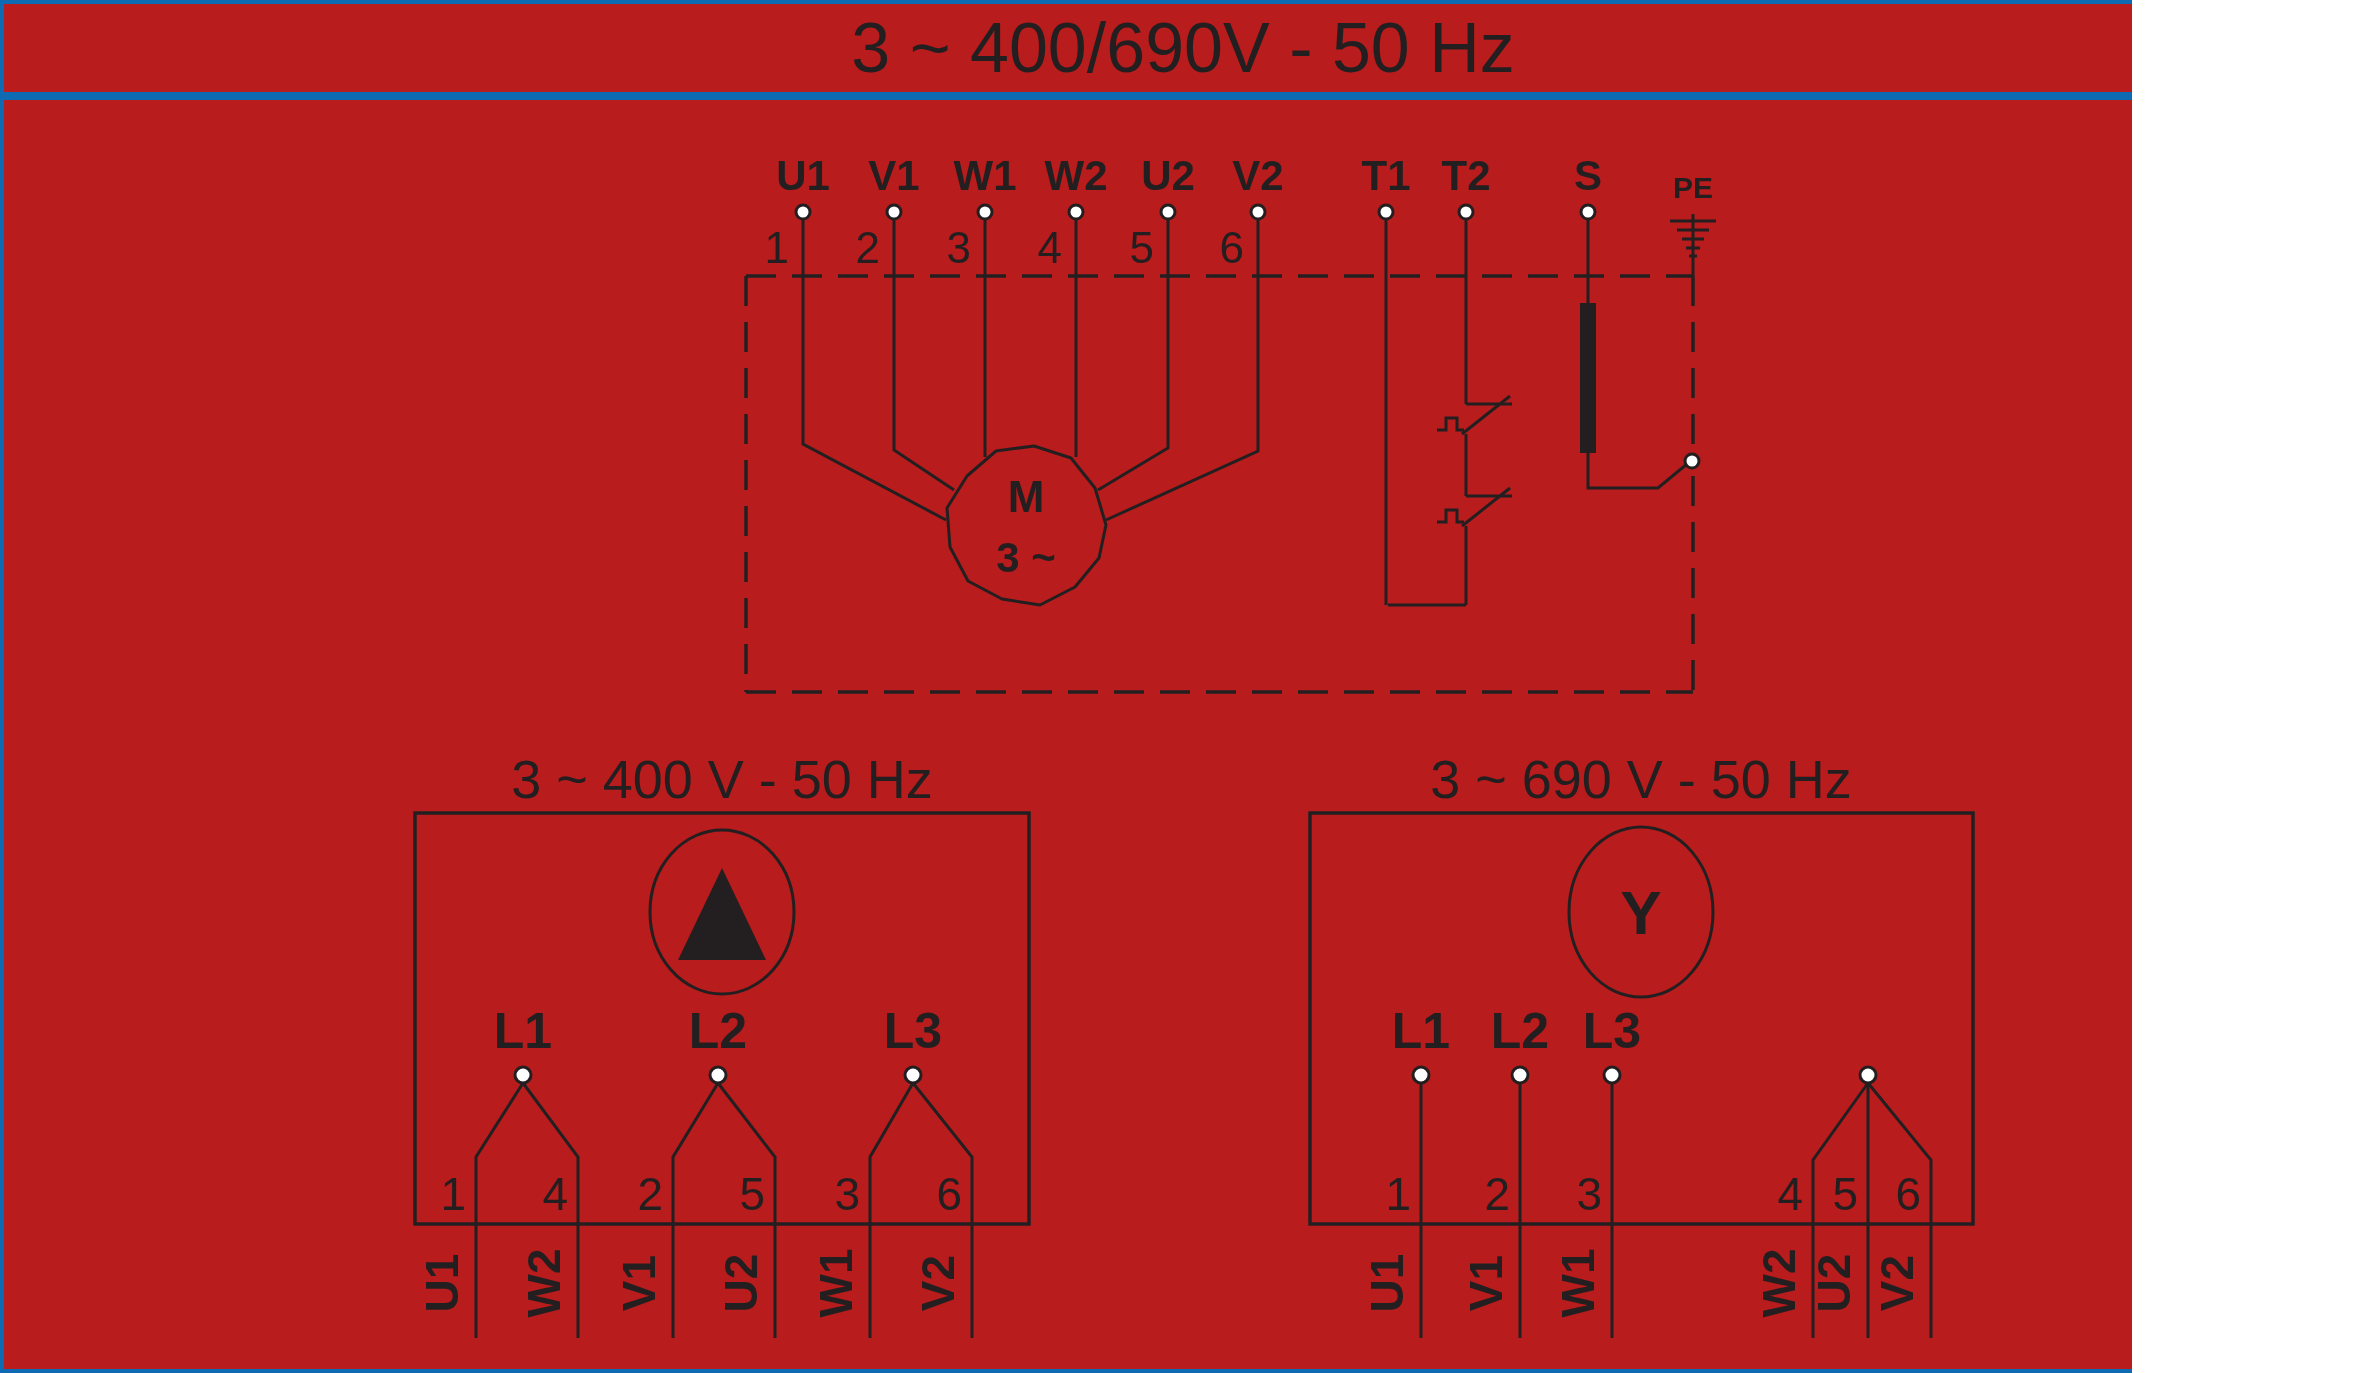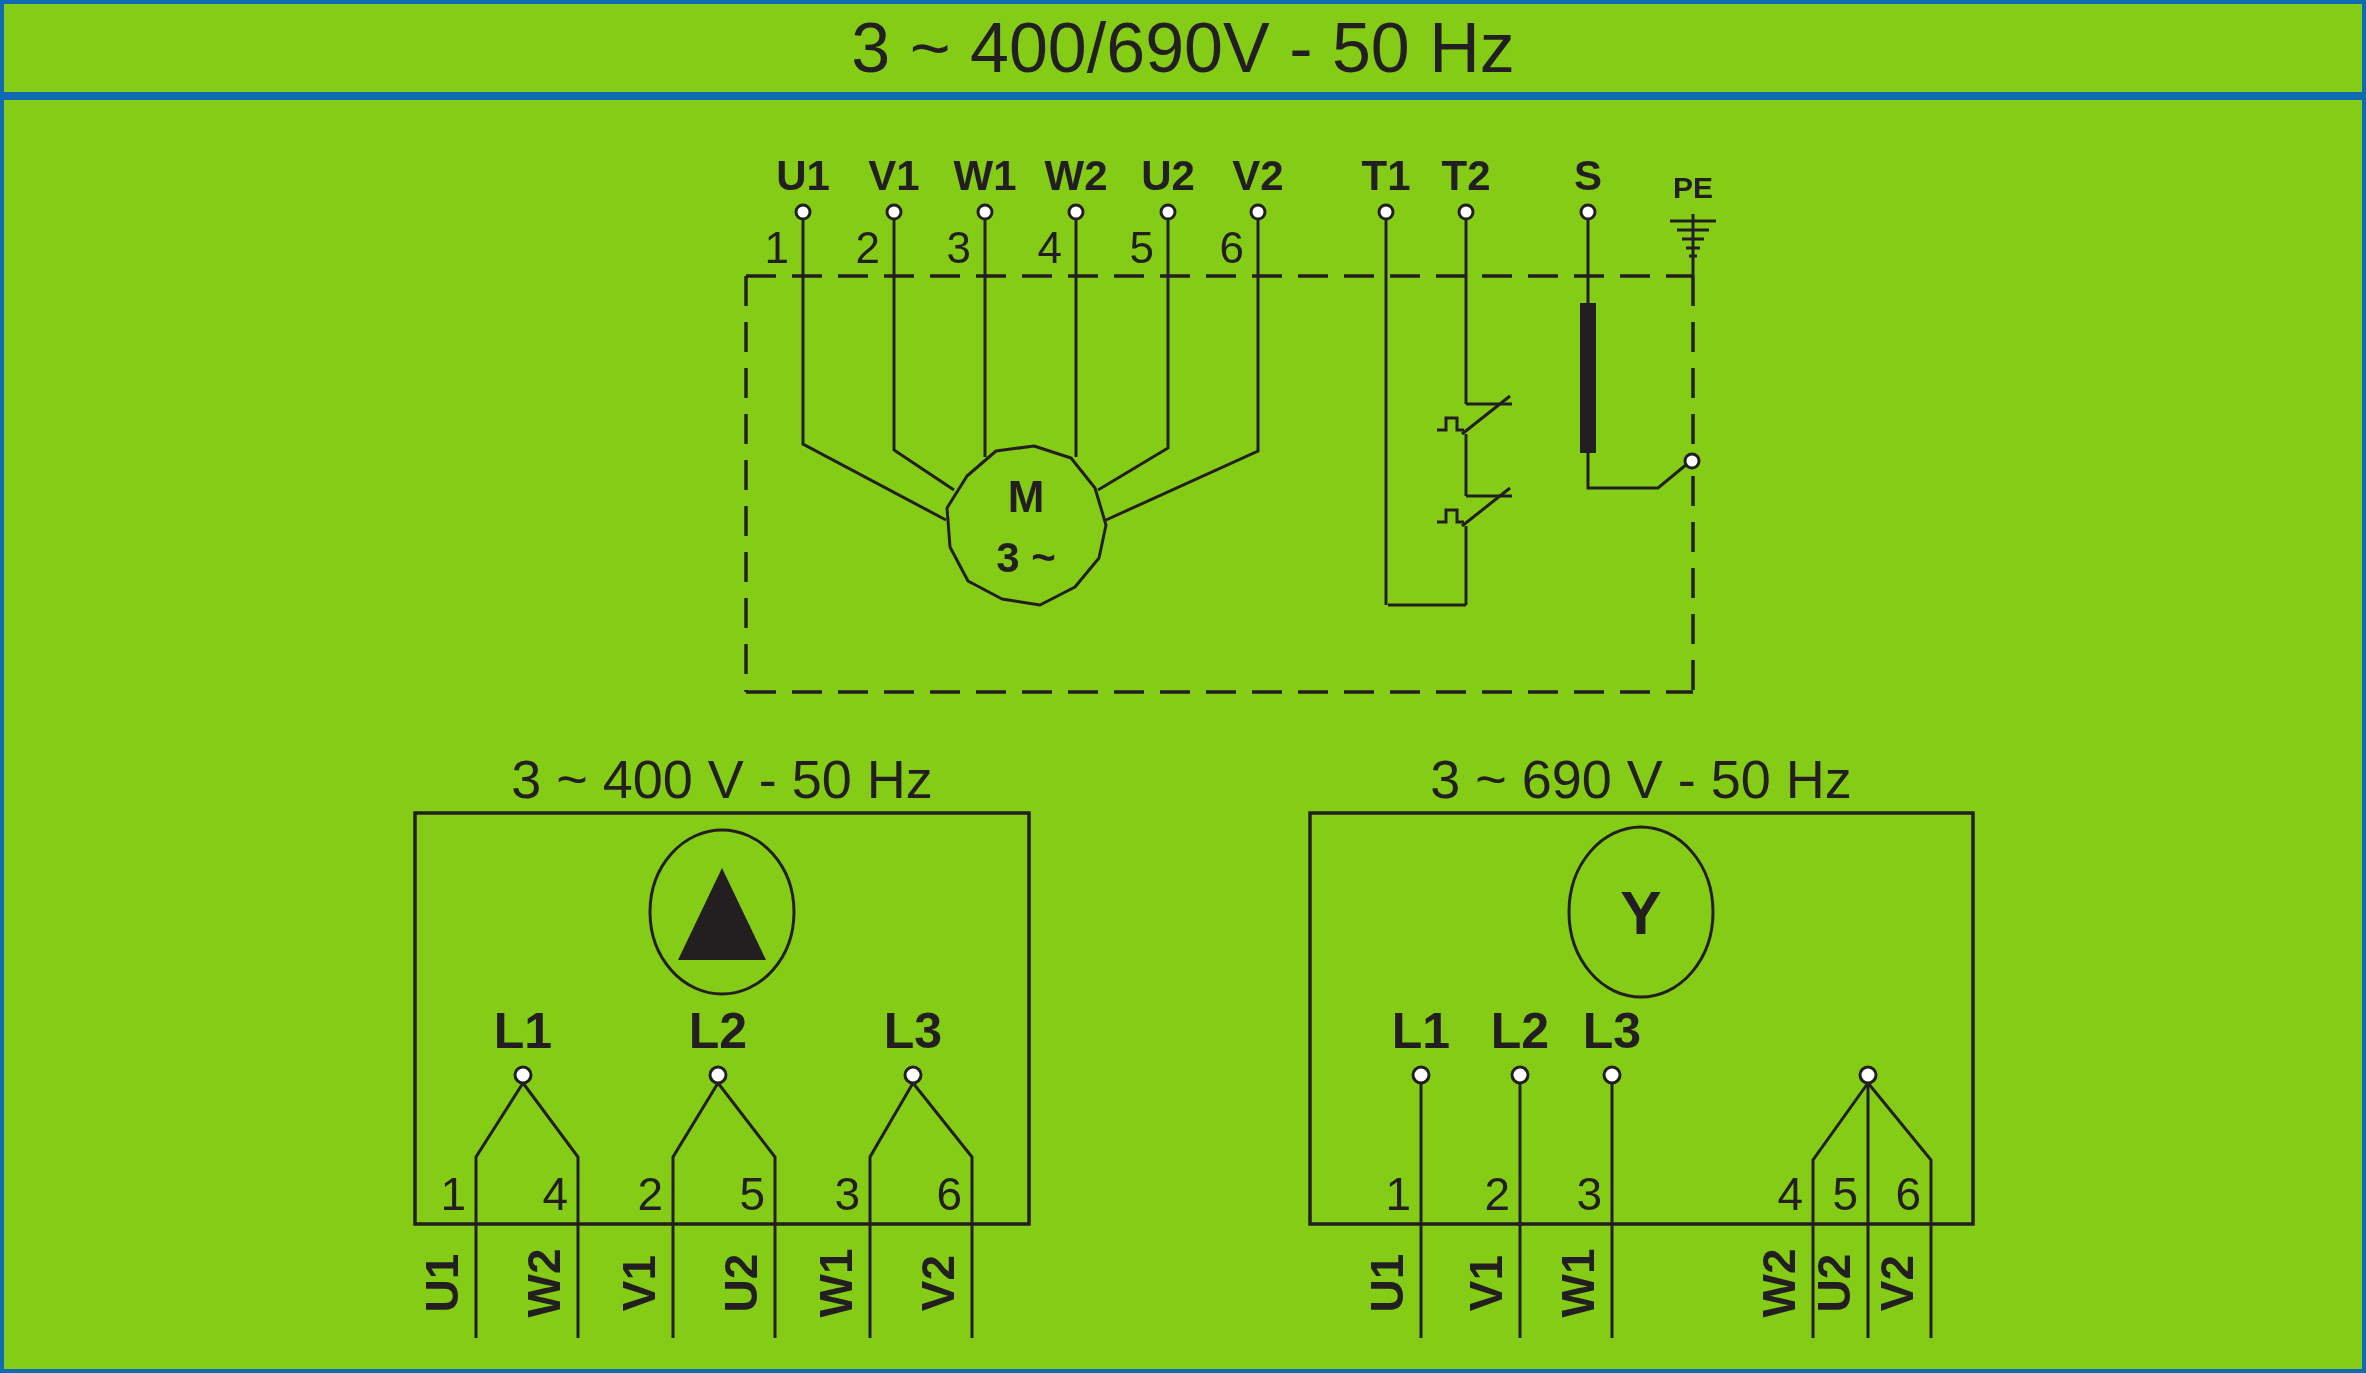--- a/index.html
+++ b/index.html
@@ -1,16 +1,16 @@
 <!DOCTYPE html>
 <html><head>
 <meta charset="utf-8">
 <style>
   html,body{margin:0;padding:0;background:#ffffff;}
-  .page{position:relative;width:2366px;height:1373px;background:#84cc16;overflow:hidden;}
+  .page{position:relative;width:2132px;height:1373px;background:#b91c1c;overflow:hidden;}
   svg{display:block;}
   svg text{fill:#231f20;font-family:"Liberation Sans",sans-serif;}
   .stroke{stroke:#231f20;fill:none;stroke-width:3;}
   .box{stroke:#231f20;fill:none;stroke-width:3.5;}
   .dashed{stroke:#231f20;fill:none;stroke-width:3.5;stroke-dasharray:30 16;}
   .filled{fill:#231f20;stroke:none;}
   .term-circle{stroke:#231f20;fill:#ffffff;stroke-width:3;}
   .title-top{font-size:70px;font-weight:500;}
   .title-sub{font-size:54px;font-weight:500;}
   .t-label{font-size:42px;font-weight:600;}

